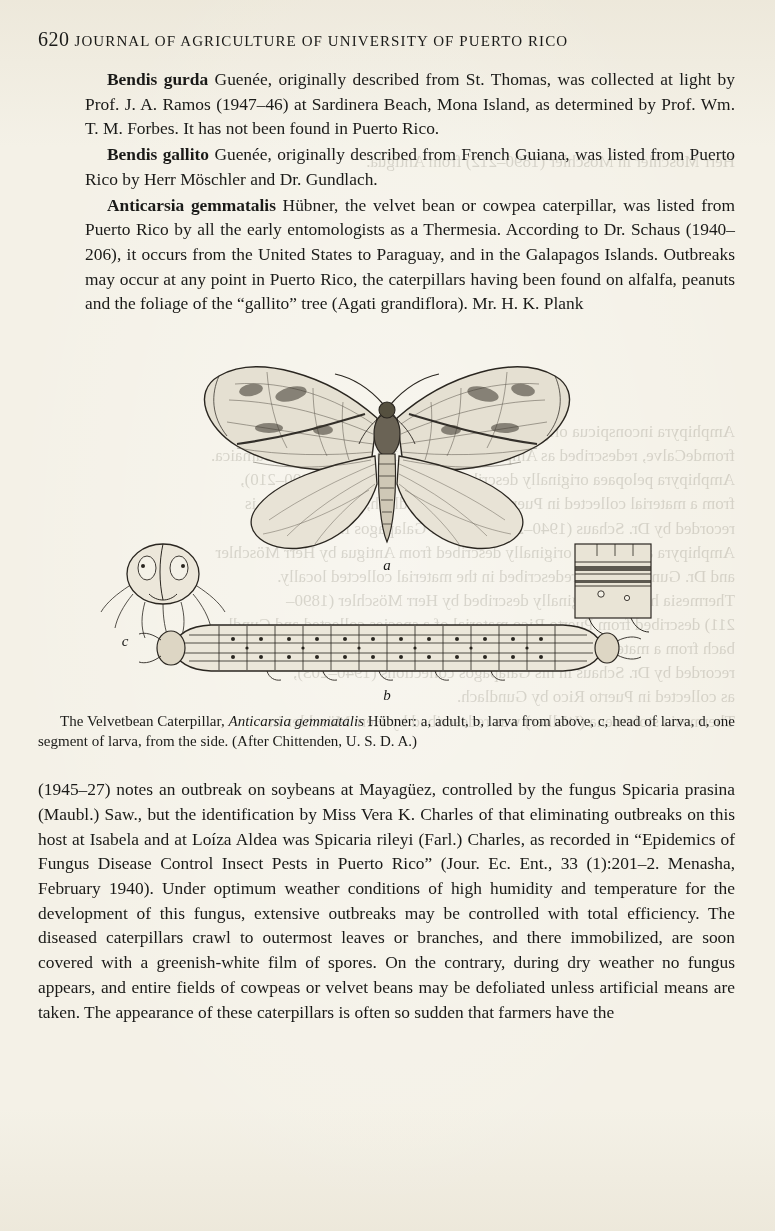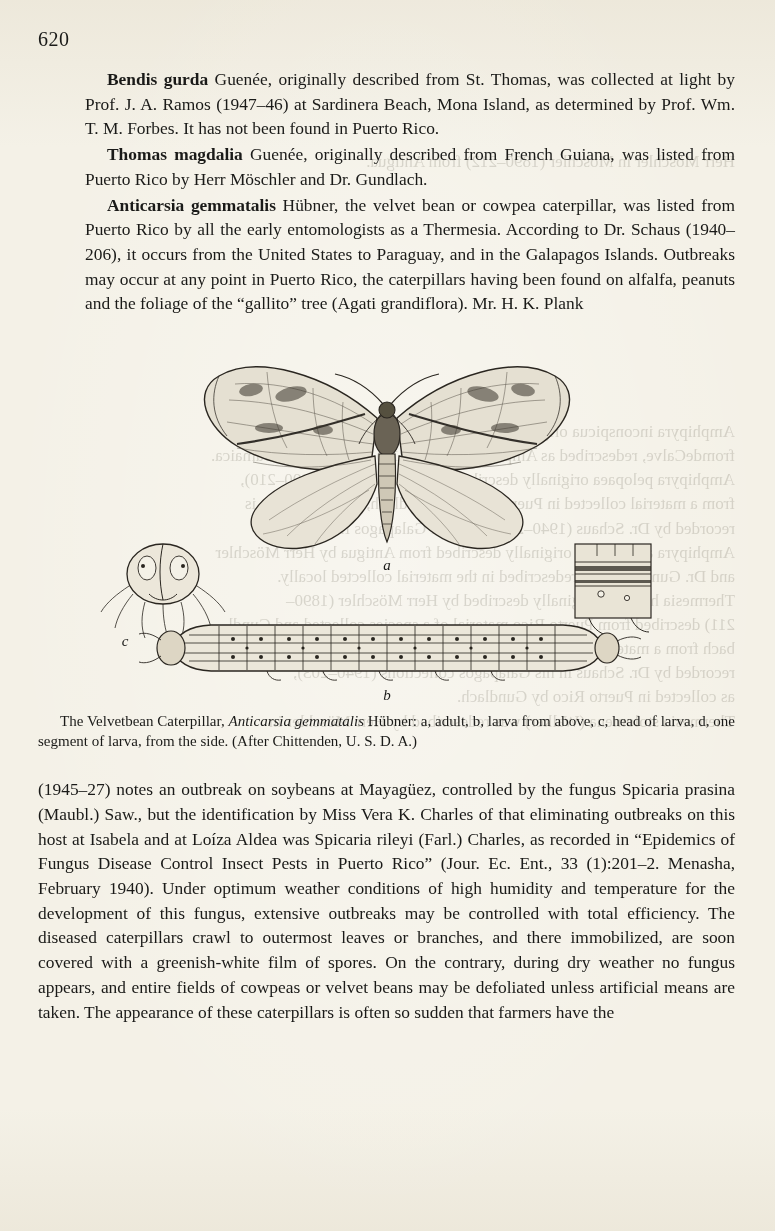--- a/index.html
+++ b/index.html
@@ -136,28 +136,29 @@
     <div>bach from a material collected in Puerto Rico by Gundlach, has been</div>
     <div>recorded by Dr. Schaus in his Galapagos collections (1940–203),</div>
     <div>as collected in Puerto Rico by Gundlach.</div>
     <div>Thermesia stolomena (Walker) was redescribed by Herr Möschler in</div>
   </div>
 
   <div class="content">
 
     <div class="running-head">
       <span class="folio">620</span>
+      <span class="head-title">JOURNAL OF AGRICULTURE OF UNIVERSITY OF PUERTO RICO</span>
     </div>
 
     <p class="para indent">
       <span class="sp-name">Bendis gurda</span><span> Guenée, originally described from St. Thomas, was collected at light by Prof. J. A. Ramos (1947–46) at Sardinera Beach, Mona Island, as determined by Prof. Wm. T. M. Forbes.  It has not been found in Puerto Rico.</span>
     </p>
 
     <p class="para indent">
-      <span class="sp-name">Thomas magdalia</span><span> Guenée, originally described from French Guiana, was listed from Puerto Rico by Herr Möschler and Dr. Gundlach.</span>
+      <span class="sp-name">Bendis gallito</span><span> Guenée, originally described from French Guiana, was listed from Puerto Rico by Herr Möschler and Dr. Gundlach.</span>
     </p>
 
     <p class="para indent">
       <span class="sp-name">Anticarsia gemmatalis</span><span> Hübner, the velvet bean or cowpea caterpillar, was listed from Puerto Rico by all the early entomologists as a </span><span class="ital">Thermesia</span><span>. According to Dr. Schaus (1940–206), it occurs from the United States to Paraguay, and in the Galapagos Islands.  Outbreaks may occur at any point in Puerto Rico, the caterpillars having been found on alfalfa, peanuts and the foliage of the “gallito” tree (</span><span class="ital">Agati grandiflora</span><span>).   Mr. H. K. Plank</span>
     </p>
 
     <div class="figure">
       <div class="plate">
         <svg width="640" height="375" viewBox="0 0 640 375">
           <g stroke="#2a2620" fill="none" stroke-width="1">

